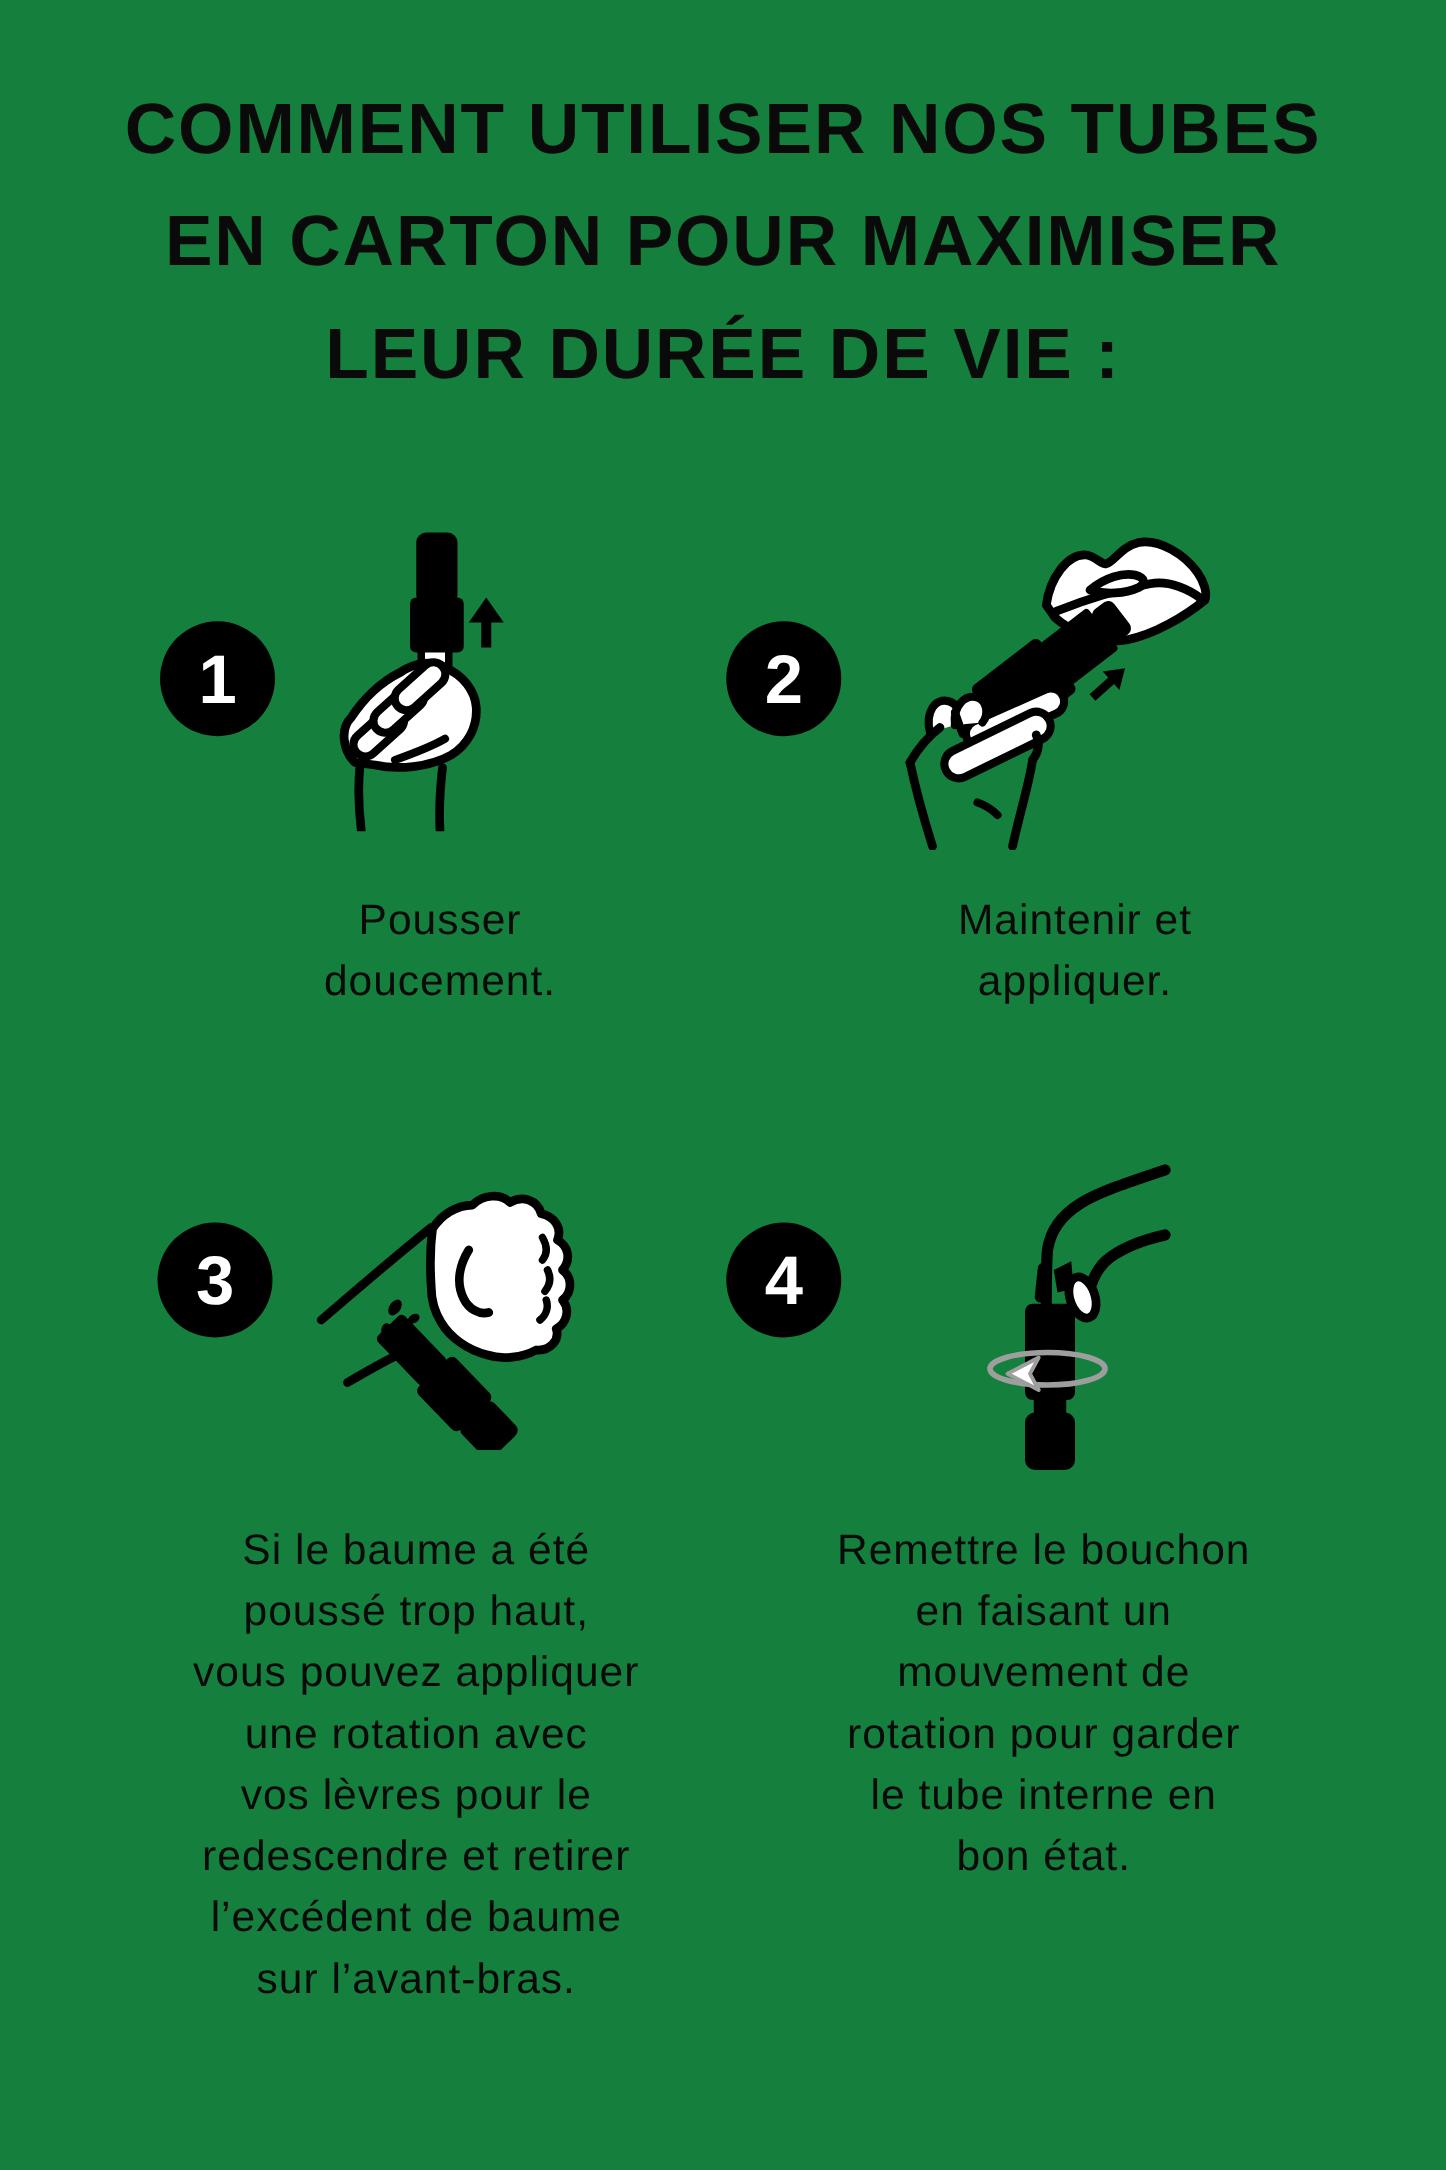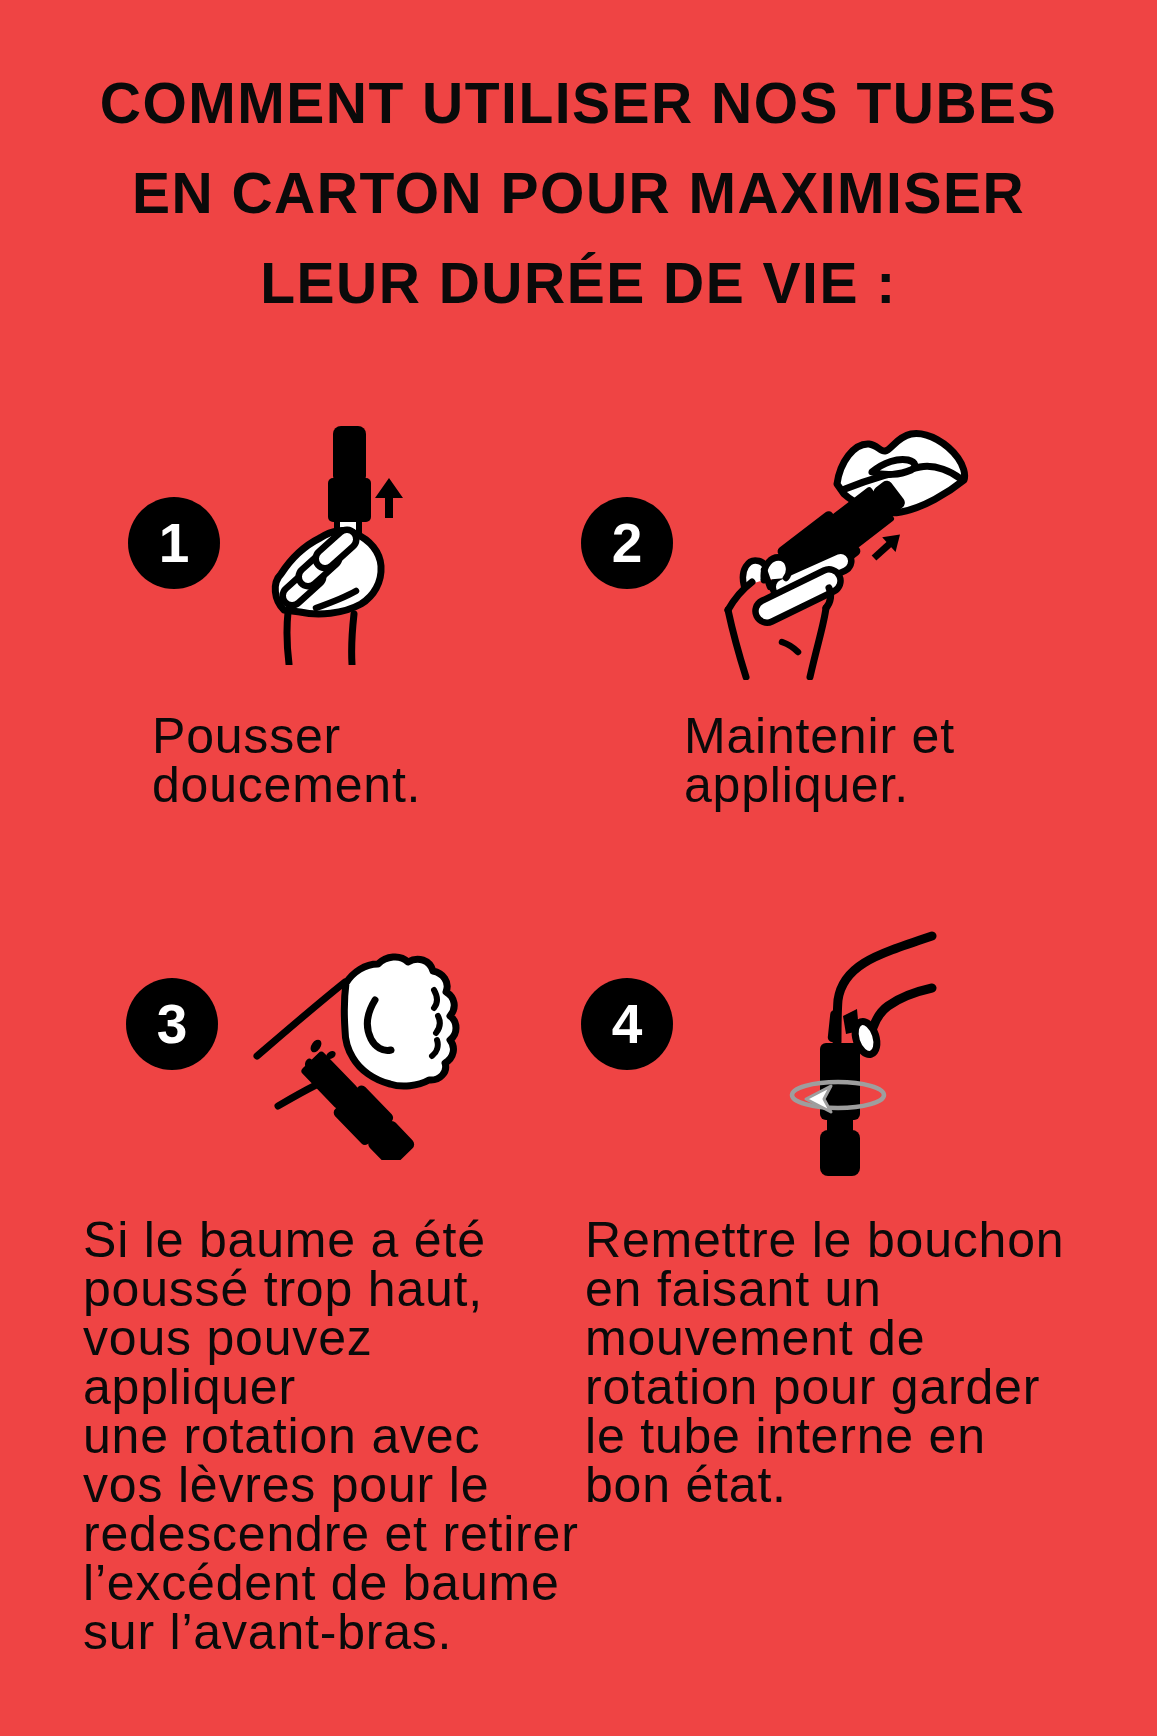--- a/index.html
+++ b/index.html
@@ -1,19 +1,19 @@
 <!DOCTYPE html>
 <html lang="fr"><head>
 <meta charset="utf-8">
 <style>
   html,body{margin:0;padding:0;background:#ffffff;}
   .canvas{
     position:relative;
     width:1157px;height:1736px;
-    background:#ef4444;
+    background:#15803d;
     font-family:"Liberation Sans", sans-serif;
     color:#000;
     overflow:hidden;
   }
   .title{
     position:absolute;
     top:58px;left:0;width:1157px;
     text-align:center;
     font-size:57px;
     font-weight:700;
@@ -36,28 +36,29 @@
   .badge-2{left:581px;top:497px;}
   .badge-3{left:126px;top:978px;}
   .badge-4{left:581px;top:978px;}
   .illus{position:absolute;}
   .illus-1{left:240px;top:380px;}
   .illus-2{left:640px;top:380px;}
   .illus-3{left:210px;top:850px;}
   .illus-4{left:680px;top:840px;}
   .caption{
     position:absolute;
-    font-size:50px;
+    text-align:center;
+    font-size:34px;
     line-height:49px;
     letter-spacing:0.8px;
     white-space:pre-line;
     color:#0a0a0a;
   }
   .caption-1{left:152px;top:712px;width:400px;}
-  .caption-2{left:684px;top:712px;width:400px;}
+  .caption-2{left:660px;top:712px;width:400px;}
   .caption-3{left:83px;top:1216px;width:500px;}
   .caption-4{left:585px;top:1216px;width:500px;}
 </style>
 </head>
 <body>
 
 <div class="canvas">
 
   <div class="title">COMMENT UTILISER NOS TUBES
 EN CARTON POUR MAXIMISER

